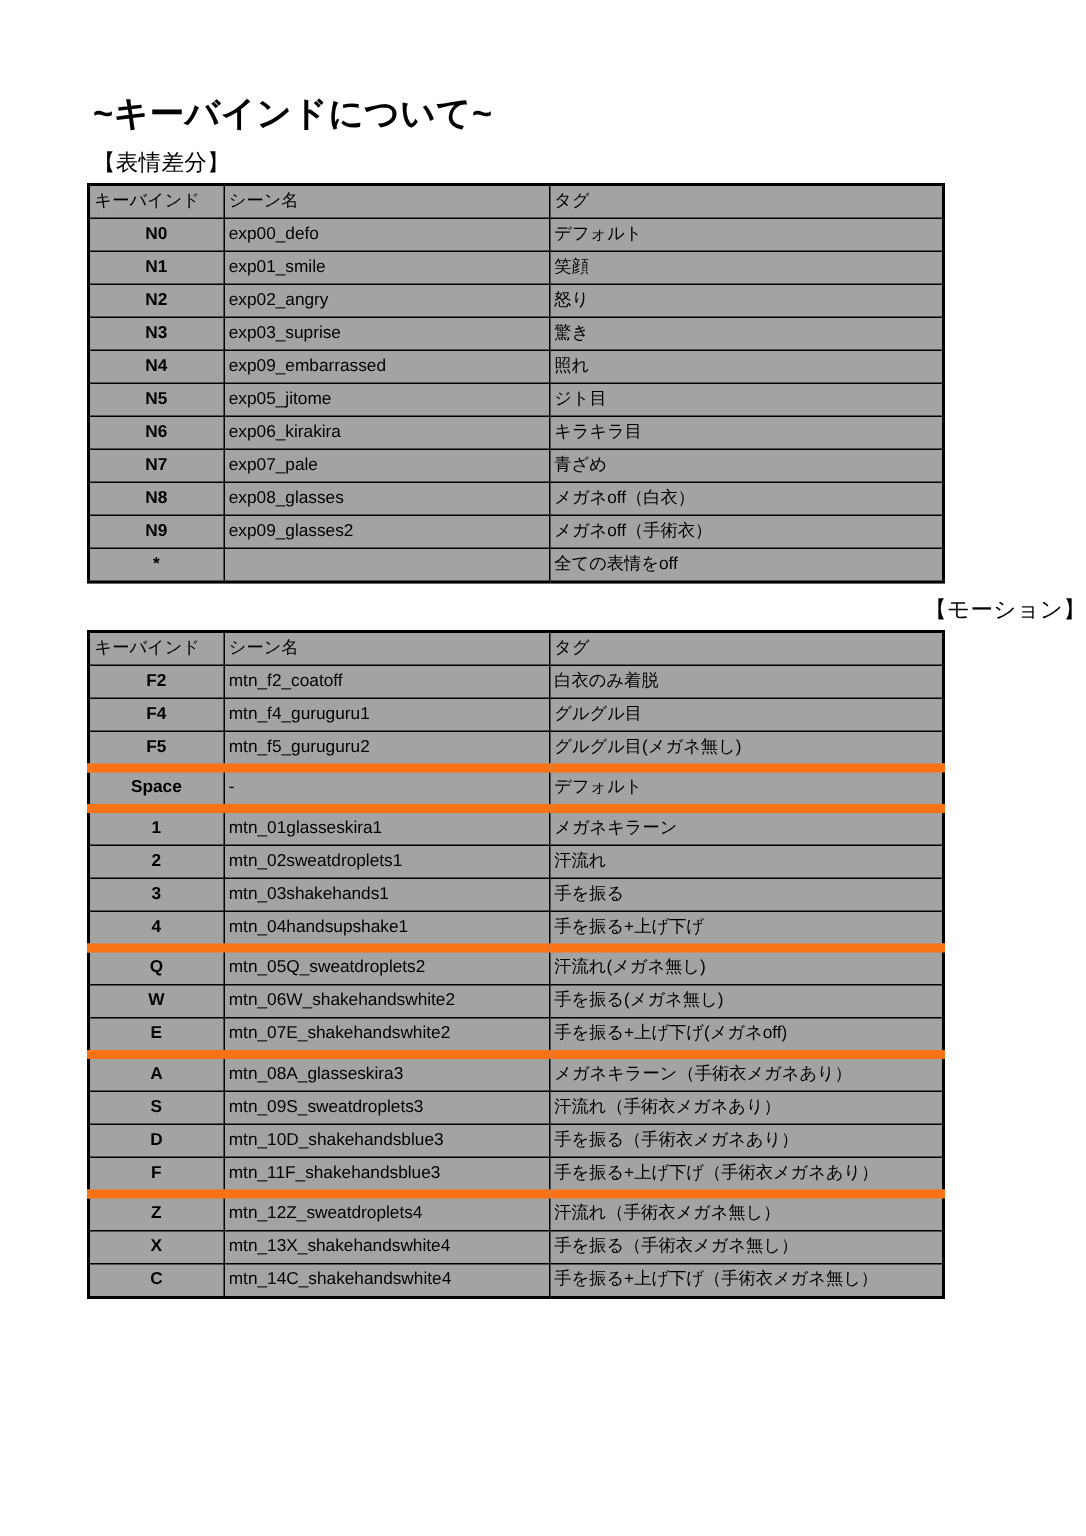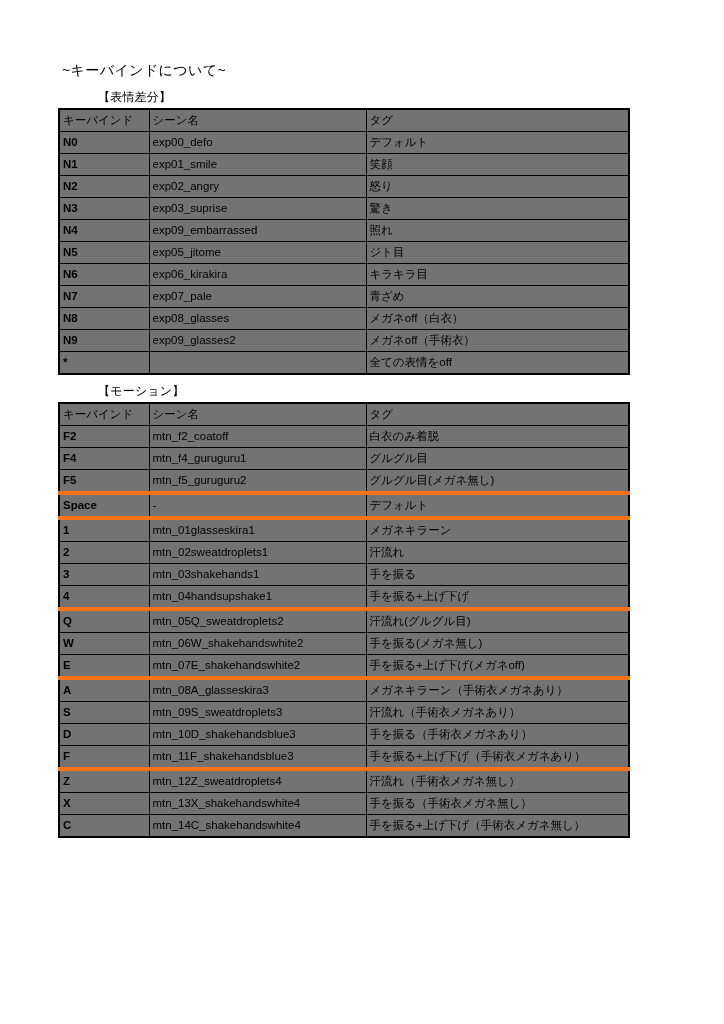--- a/index.html
+++ b/index.html
@@ -20,44 +20,45 @@
   .page {
     position: relative;
     width: 724px;
     height: 1024px;
     box-sizing: border-box;
     padding: 62px 0 0 0;
   }
 
   .doc-title {
     margin: 0 0 12px 62px;
-    font-size: 14px;
-    font-weight: normal;
+    font-size: 23px;
+    font-weight: bold;
     letter-spacing: 0.4px;
     line-height: 1.15;
   }
 
   .section-label {
-    margin: 0 0 3px 98px;
-    font-size: 12px;
+    margin: 0 0 3px 62px;
+    font-size: 15px;
     line-height: 1.25;
     letter-spacing: 0.2px;
   }
 
   .section-label.second {
     margin-top: 9px;
+    text-align: right;
   }
 
   table.kb-table {
     margin: 0 0 0 58px;
     border-collapse: collapse;
     table-layout: fixed;
     width: 570px;
     border: 2px solid #000;
-    background: #737373;
+    background: #a3a3a3;
   }
 
   table.kb-table col.c-key   { width: 90px; }
   table.kb-table col.c-scene { width: 217px; }
   table.kb-table col.c-tag   { width: 263px; }
 
   table.kb-table th,
   table.kb-table td {
     border: 1px solid #000;
     height: 21px;
@@ -68,37 +69,38 @@
     overflow: hidden;
     white-space: nowrap;
   }
 
   table.kb-table th {
     font-weight: normal;
     text-align: left;
   }
 
   td.key-cell {
+    text-align: center;
     font-weight: bold;
     font-size: 12px;
   }
 
   td.scene-cell,
   td.tag-cell {
     text-align: left;
   }
 
   td.tag-cell,
   th.tag-head {
     font-size: 11.5px;
   }
 
   
   tr.group-start > td {
-    border-top: 4px solid #f97316;
+    border-top: 6px solid #f97316;
   }
 
   tr.last-row > td {
     border-bottom: 2px solid #000;
   }
 
   thead tr > th {
     border-bottom: 1px solid #000;
   }
 </style>
@@ -235,21 +237,21 @@
           <td class="tag-cell">手を振る</td>
         </tr>
         <tr>
           <td class="key-cell">4</td>
           <td class="scene-cell">mtn_04handsupshake1</td>
           <td class="tag-cell">手を振る+上げ下げ</td>
         </tr>
         <tr class="group-start">
           <td class="key-cell">Q</td>
           <td class="scene-cell">mtn_05Q_sweatdroplets2</td>
-          <td class="tag-cell">汗流れ(グルグル目)</td>
+          <td class="tag-cell">汗流れ(メガネ無し)</td>
         </tr>
         <tr>
           <td class="key-cell">W</td>
           <td class="scene-cell">mtn_06W_shakehandswhite2</td>
           <td class="tag-cell">手を振る(メガネ無し)</td>
         </tr>
         <tr>
           <td class="key-cell">E</td>
           <td class="scene-cell">mtn_07E_shakehandswhite2</td>
           <td class="tag-cell">手を振る+上げ下げ(メガネoff)</td>

